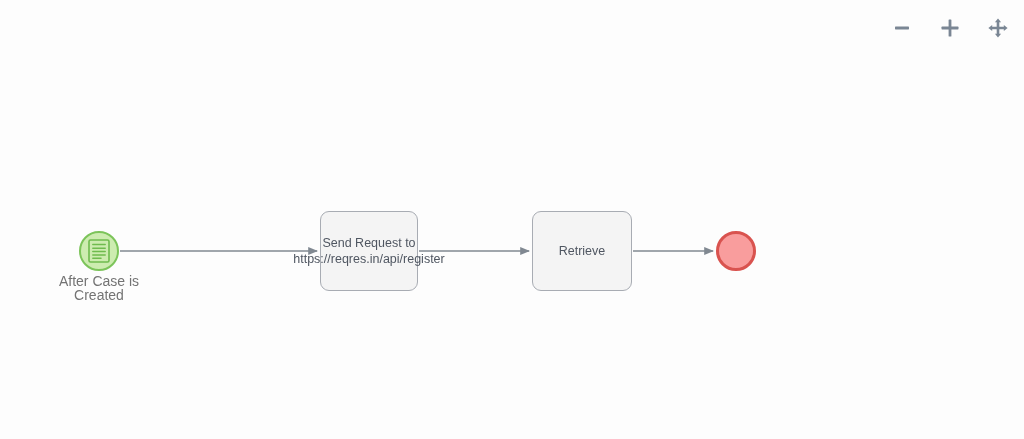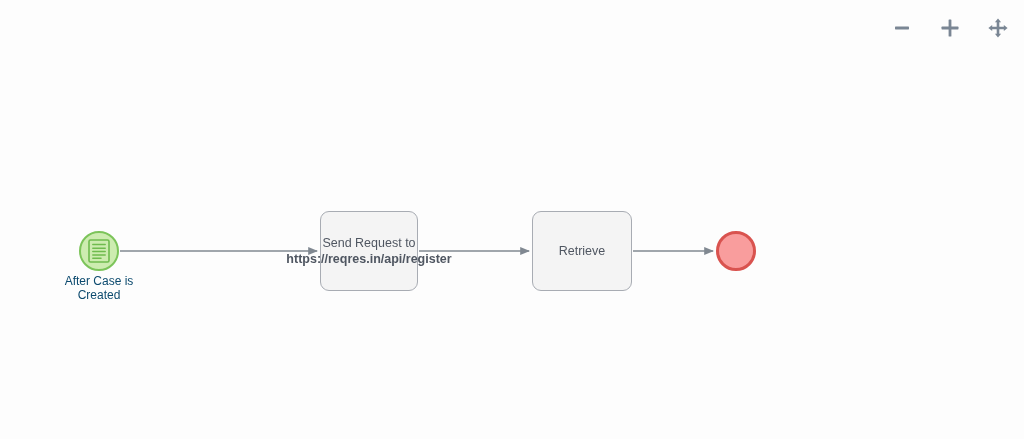--- a/index.html
+++ b/index.html
@@ -74,22 +74,22 @@
     top: 231px;
     width: 40px;
     height: 40px;
     background: #f99d9d;
     border: 3px solid #d9534f;
   }
 
   .node-caption {
     position: absolute;
     text-align: center;
-    color: #0c4a6e;
-    font-size: 12px;
+    color: #737373;
+    font-size: 14px;
     line-height: 14px;
     white-space: pre-line;
   }
   .start-caption {
     left: 29px;
     top: 274px;
     width: 140px;
   }
 
   
@@ -111,21 +111,21 @@
     top: 50%;
     left: 50%;
     transform: translate(-50%, -50%);
     white-space: nowrap;
     text-align: center;
     color: #4f5661;
     font-size: 12.5px;
     line-height: 16px;
     pointer-events: none;
   }
-  .task-label .line2 { display: block; font-weight: bold; }
+  .task-label .line2 { display: block; }
 </style>
 </head>
 <body>
 
 <div id="canvas">
 
   <div class="toolbar">
 
     <button class="tool-btn" title="Zoom out">
       <svg width="20" height="20" viewBox="0 0 20 20">

